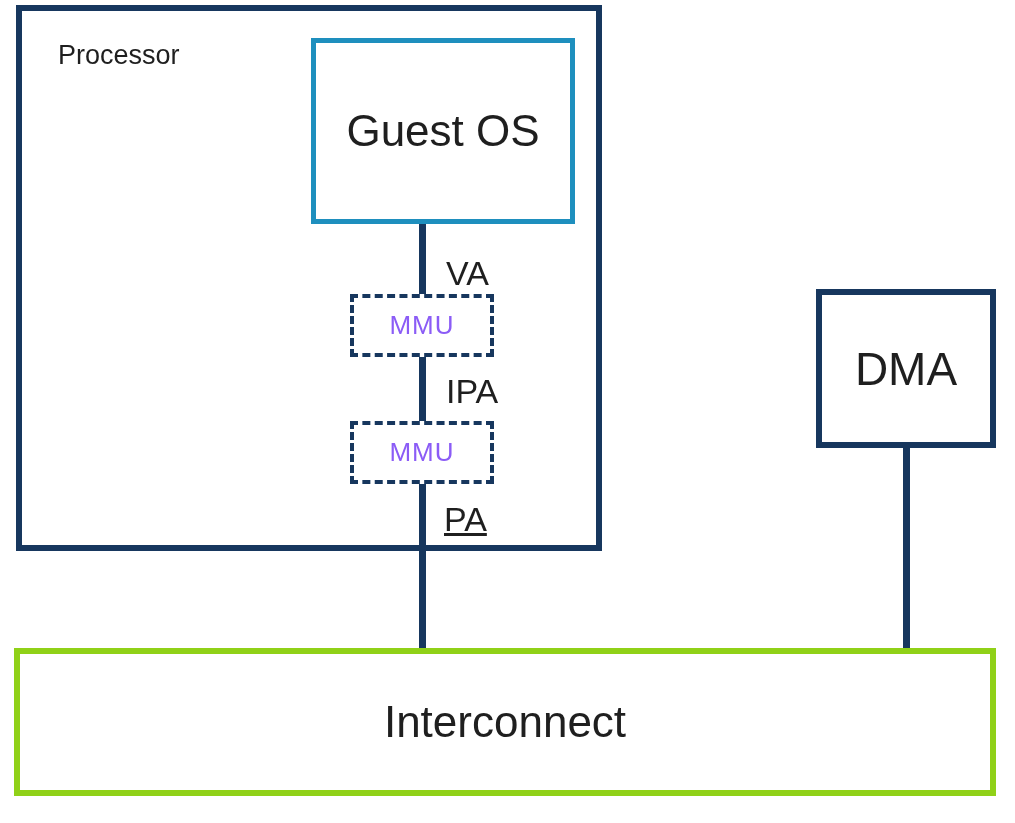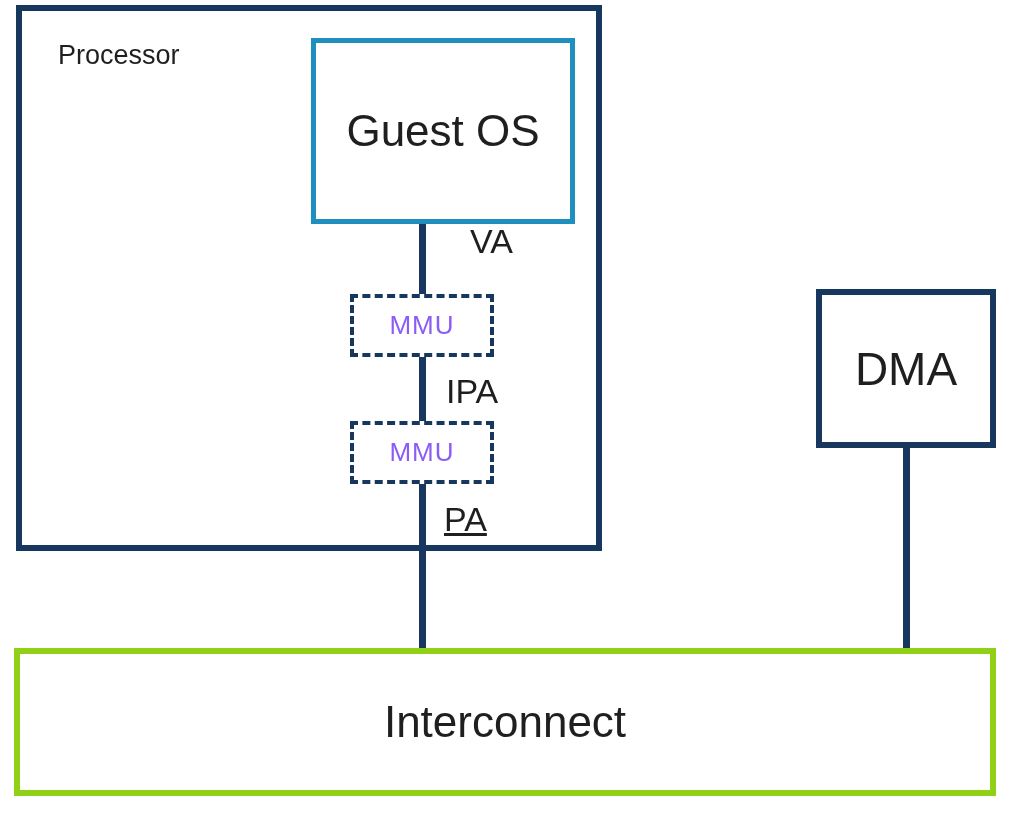--- a/index.html
+++ b/index.html
@@ -97,21 +97,21 @@
   .ipa-line { left: 419px; top: 355px; height: 68px; }
   .pa-line  { left: 419px; top: 482px; height: 168px; }
   .dma-line { left: 903px; top: 446px; height: 204px; }
   .edge-label {
     position: absolute;
     font-size: 34px;
     line-height: 1;
     color: #1f1f1f;
     z-index: 4;
   }
-  .va-label  { left: 446px; top: 224px; margin-left: 24px; }
+  .va-label  { left: 446px; top: 256px; }
   .ipa-label { left: 446px; top: 374px; }
   .pa-label  { left: 444px; top: 502px; text-decoration: underline; }
   .watermark {
     position: absolute;
     left: 694px; top: 750px;
     display: flex;
     align-items: center;
     gap: 8px;
     z-index: 5;
   }

